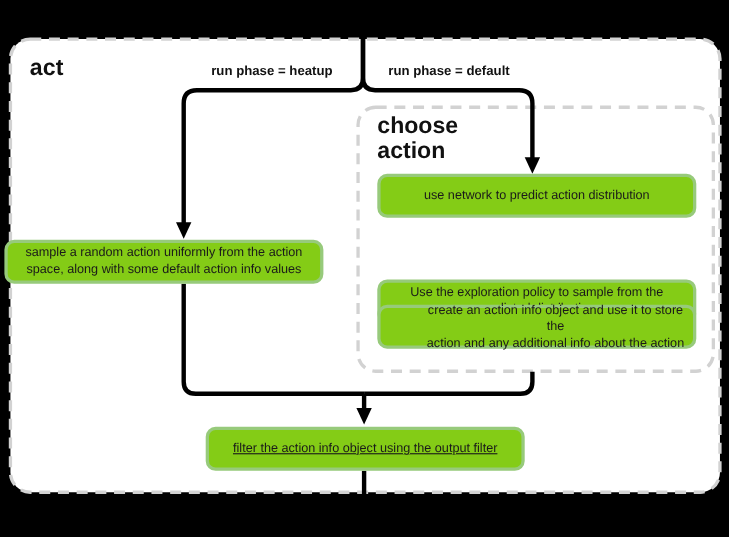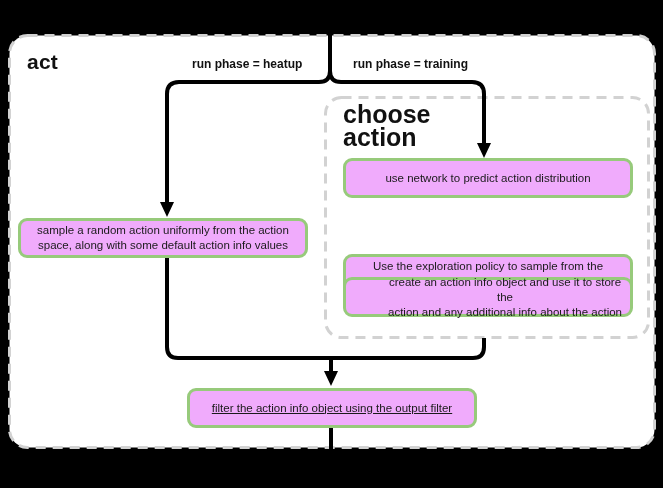--- a/index.html
+++ b/index.html
@@ -24,38 +24,38 @@
   }
   .edge-label {
     top: 57px;
     font-size: 12px; font-weight: bold; color: #111;
     white-space: nowrap;
   }
   .edge-label.heatup { left: 192px; }
   .edge-label.training { left: 353px; }
   .group-title {
     left: 343px; top: 103px;
-    font-size: 25px; font-weight: bold; color: #111;
+    font-size: 21px; font-weight: bold; color: #111;
     line-height: 23px; white-space: pre-line;
   }
   .node {
     position: absolute;
     width: 290px; height: 40px;
     box-sizing: border-box;
-    background: #f0abfc;
+    background: #84cc16;
     border: 3px solid var(--box_border, #97ca7b);
     border-radius: 9px;
     display: flex; align-items: center; justify-content: center;
     text-align: center;
     font-size: 11.5px; line-height: 15px;
     white-space: pre-line;
     padding: 0 4px;
     color: #1a1a1a;
   }
-  .node.sample  { left: 18px;  top: 218px; }
+  .node.sample  { left: 4px;  top: 218px; }
   .node.predict { left: 343px; top: 158px; }
   .node.explore { left: 343px; top: 218px; margin-top: 36px; }
   .node.create  { left: 343px; top: 277px; padding-left: 38px; }
   .node.filter  { left: 187px; top: 388px; text-decoration: underline; }
 </style>
 </head>
 <body style="--background: #000000; --page_fill: #ffffff; --dashed_border: #d2d2d2; --box_border: #97ca7b; --edge: #000000; --text: #111111;">
 
 <svg id="edge-layer" width="663" height="488" viewBox="0 0 663 488" xmlns="http://www.w3.org/2000/svg">
 
@@ -73,21 +73,21 @@
   </g>
   <g style="fill:var(--edge,#000); stroke:none;">
     <polygon points="160,202 174,202 167,217"></polygon>
     <polygon points="477,143 491,143 484,158"></polygon>
     <polygon points="324,371 338,371 331,386"></polygon>
   </g>
 </svg>
 
 <div class="abs page-title">act</div>
 <div class="abs edge-label heatup">run phase = heatup</div>
-<div class="abs edge-label training">run phase = training</div>
+<div class="abs edge-label training">run phase = default</div>
 <div class="abs group-title">choose
 action</div>
 
 <div class="node sample">sample a random action uniformly from the action
 space, along with some default action info values</div>
 <div class="node predict">use network to predict action distribution</div>
 <div class="node explore">Use the exploration policy to sample from the
 predicted distribution</div>
 <div class="node create">create an action info object and use it to store the
 action and any additional info about the action</div>

